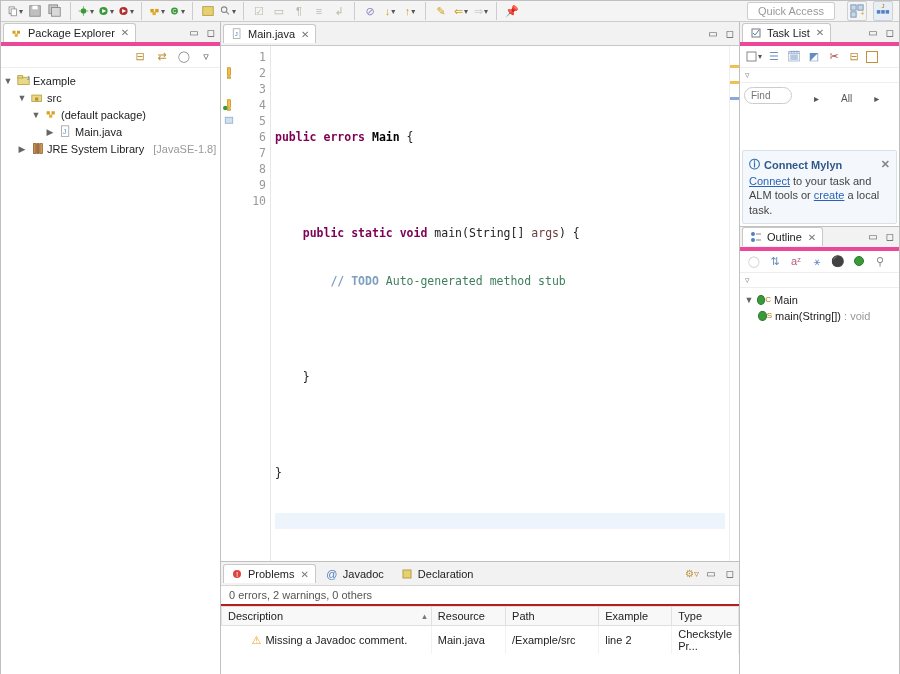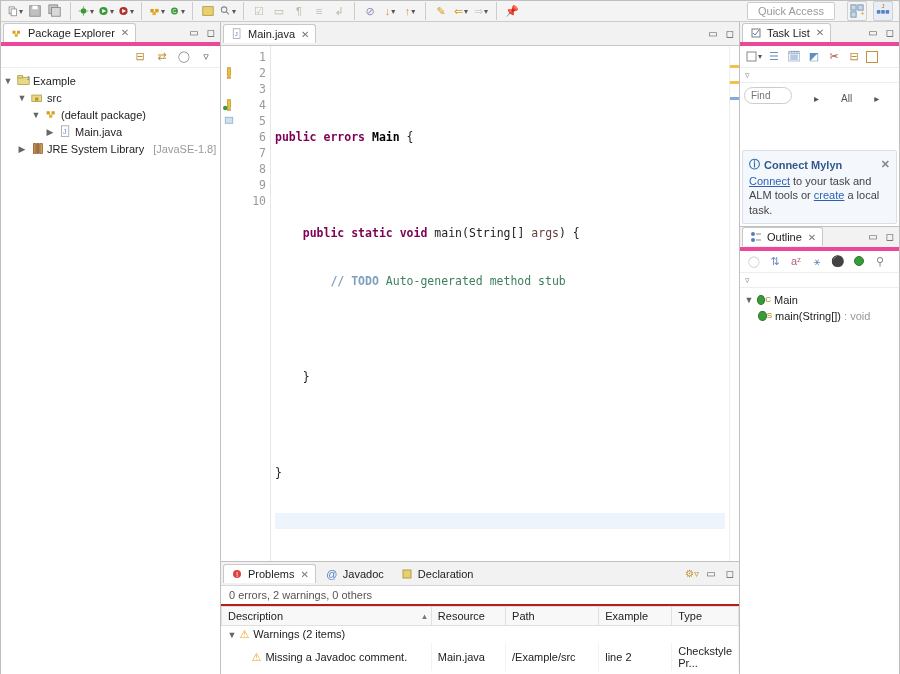--- a/index.html
+++ b/index.html
@@ -386,23 +386,20 @@
                 <tr>
               <th style="width:260px"><span>Description</span><span class="sort-arrow">▴</span></th>
               <th style="width:80px">Resource</th>
               <th style="width:100px">Path</th>
               <th style="width:80px">Example</th>
               <th>Type</th>
             </tr>
               </thead>
             <tbody>
               <tr class="row">
-                <td colspan="5"><span class="twisty">▼</span> <span class="warn-ico">⚠</span><span>Warnings (2 items)</span></td>
-              </tr>
-              <tr class="row">
                 <td style="padding-left:30px"><span class="warn-ico">⚠</span><span>Missing a Javadoc comment.</span></td>
                 <td>Main.java</td>
                   <td>/Example/src</td>
                   <td>line 2</td>
                   <td>Checkstyle Pr...</td>
               </tr>
 
             </tbody>
           </table>
         </div>

